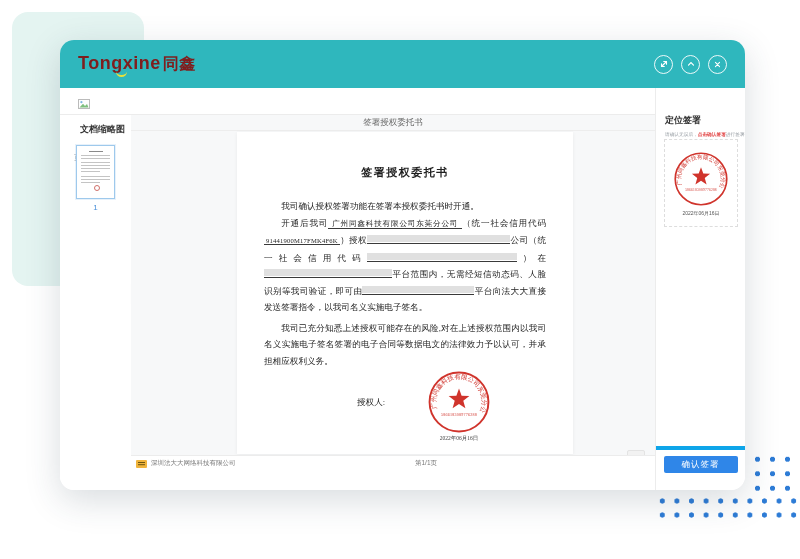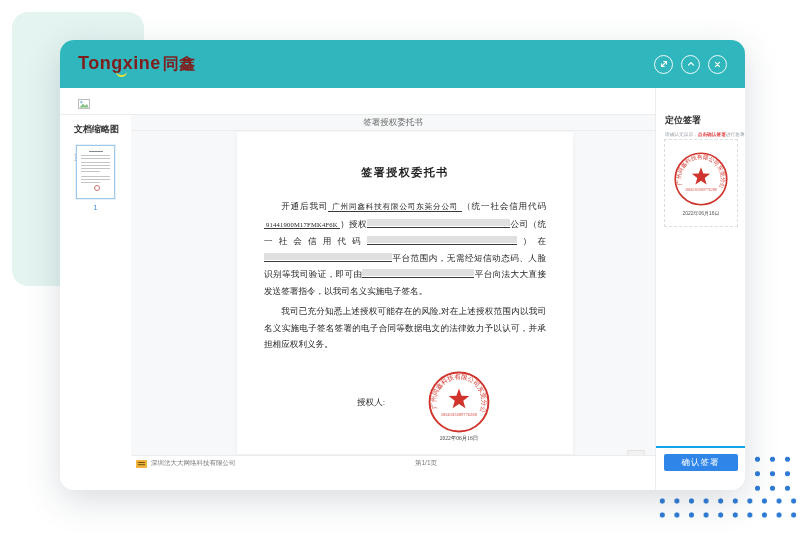--- a/index.html
+++ b/index.html
@@ -30,21 +30,21 @@
   .ctrl { width:19px; height:19px; border:1.4px solid rgba(255,255,255,.9); border-radius:50%;
     display:flex; align-items:center; justify-content:center; color:#fff; font-size:9px; cursor:pointer; }
 
   
   .content { position:absolute; left:0; top:48px; right:0; bottom:0; }
   .topstrip { position:absolute; left:0; top:0; width:595px; height:27px; background:#fff; border-bottom:1px solid #ececec; }
   .broken-img { position:absolute; left:18px; top:8px; }
 
   
   .sidebar { position:absolute; left:0; top:27px; width:71px; bottom:0; background:#fff; }
-  .sb-title { margin:8px 0 0 14px; font-size:9px; font-weight:bold; color:#333; }
+  .sb-title { margin:8px 0 0 14px; font-size:9px; font-weight:bold; color:#333;text-align:center; }
   .sb-pages { margin:17px 0 0 14px; font-size:7.5px; color:#9aa0a6; }
   .thumb { position:absolute; left:16px; top:30px; width:39px; height:54px; background:#fff;
     border:1px solid #9ec9ec; box-shadow:0 0 0 1px rgba(158,201,236,.25); padding:4px 3px; cursor:pointer; }
   .t-head { width:14px; height:1.4px; background:#8a8a8a; margin:1px auto 3px; }
   .t-line { height:1px; background:#c4c4c4; margin:2.1px 1px; }
   .t-line.short { width:60%; }
   .t-seal { width:6px; height:6px; border:1px solid #d0706a; border-radius:50%; margin:2px auto 0 14px; }
   .thumb-num { position:absolute; left:16px; top:88px; width:39px; text-align:center; font-size:8px; color:#4a90d9; }
 
   
@@ -81,21 +81,21 @@
 
   
   .signpanel { position:absolute; left:595px; top:0; width:90px; bottom:0; background:#fff; border-left:1px solid #ececec; }
   .sp-title { margin:26px 0 0 9px; font-size:9px; font-weight:bold; color:#333; }
   .sp-tip { margin:4px 0 0 9px; font-size:6px; color:#9aa0a6; white-space:nowrap; transform:scale(.78); transform-origin:left top; }
   .sp-tip .hl { color:#e24444; font-weight:bold; }
   .seal-card { position:absolute; left:8px; top:51px; width:74px; height:88px; background:#fff;
     border:1px dashed #ddd; display:flex; flex-direction:column; align-items:center; justify-content:center; cursor:grab; }
   .seal-card svg { width:56px; height:56px; }
   .seal-card .seal-date { font-size:5px; color:#555; margin-top:3px; }
-  .sp-footer { position:absolute; left:0; bottom:0; width:100%; height:44px; border-top:2px solid #0ea5e9;
+  .sp-footer { position:absolute; left:0; bottom:0; width:100%; height:44px; border-top:4px solid #0ea5e9;
     display:flex; justify-content:center; }
   .confirm-btn { margin-top:6px; width:74px; height:17px; background:#2f86e8; color:#fff; border:none;
     border-radius:2px; font-size:8.5px; letter-spacing:1px; cursor:pointer; font-family:"Liberation Sans",sans-serif; }
 
   .seal-svg text { font-family:"Liberation Serif", serif; }
 </style>
 </head>
 <body>
 
 <div class="stage">
@@ -162,20 +162,21 @@
       </div>
 
       <div class="collapse">‹</div>
 
       <div class="viewer">
         <div class="viewer-titlebar">签署授权委托书</div>
 
         <div class="docpage">
           <div class="doc-title">签署授权委托书</div>
           <div class="doc-body">
+            <p><span>我司确认授权签署功能在签署本授权委托书时开通。</span></p>
             <p><span>开通后我司</span><span class="u">广州同鑫科技有限公司东莞分公司</span><span>（统一社会信用代码</span><span class="u code">91441900M17FMK4F6K</span><span>）授权</span><span class="redact rw1"></span><span>公司（统一社会信用代码</span><span class="redact rw2"></span><span>）在</span><span class="redact rw3"></span><span>平台范围内，无需经短信动态码、人脸识别等我司验证，即可由</span><span class="redact rw4"></span><span>平台向法大大直接发送签署指令，以我司名义实施电子签名。</span></p>
             <p class="pbold"><span>我司已充分知悉上述授权可能存在的风险,对在上述授权范围内以我司名义实施电子签名签署的电子合同等数据电文的法律效力予以认可，并承担相应权利义务。</span></p>
           </div>
           <div class="signer">授权人:</div>
 
           <div class="doc-seal">
             <svg class="seal-svg" viewBox="0 0 100 100" width="64" height="64">
               <circle cx="50" cy="50" r="46" fill="none" stroke="#d0342c" stroke-width="3"></circle>
               <path id="arc1" d="M16.2,62.3 A36,36 0 1 1 83.8,62.3" fill="none"></path>
               <text font-size="10" fill="#d0342c"><textPath href="#arc1" startOffset="2">广州同鑫科技有限公司东莞分公司</textPath></text>

